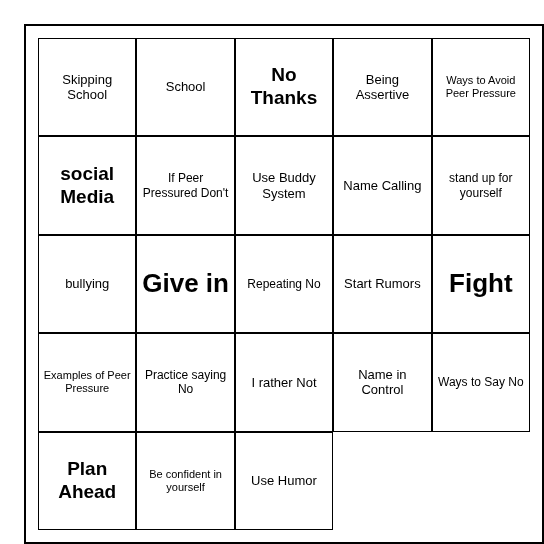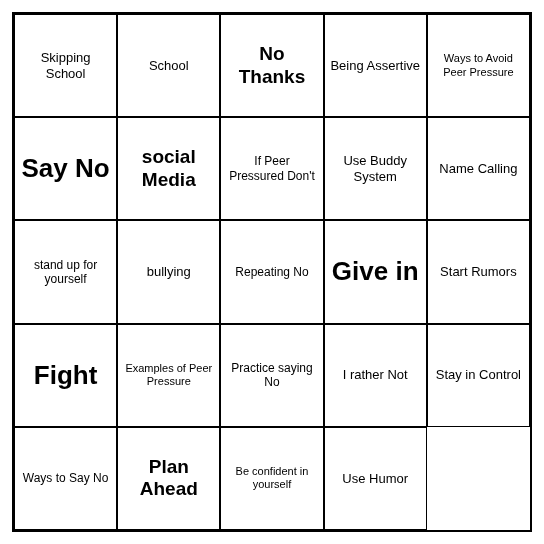--- a/index.html
+++ b/index.html
@@ -1,18 +1,18 @@
 <!DOCTYPE html>
 <html><head>
   <meta charset="utf-8">
   <style>
     * {
       box-sizing: border-box;
       margin: 0;
-      padding: 0;
+      padding: 12px;
     }
 
     body {
       background: #fff;
       display: flex;
       justify-content: center;
       align-items: center;
       width: 544px;
       height: 544px;
       font-family: Arial, sans-serif;
@@ -60,32 +60,31 @@
   </style>
 </head>
 <body>
 
 <div class="bingo-board">
 <div class="bingo-cell">Skipping School</div>
     <div class="bingo-cell">School</div>
     <div class="bingo-cell medium-text">No Thanks</div>
     <div class="bingo-cell">Being Assertive</div>
     <div class="bingo-cell xsmall-text">Ways to Avoid Peer Pressure</div>
-    <div class="bingo-cell large-text">Say No</div>
     <div class="bingo-cell medium-text">social Media</div>
     <div class="bingo-cell small-text">If Peer Pressured Don't</div>
     <div class="bingo-cell">Use Buddy System</div>
     <div class="bingo-cell">Name Calling</div>
     <div class="bingo-cell small-text">stand up for yourself</div>
     <div class="bingo-cell">bullying</div>
+    <div class="bingo-cell large-text">Give in</div>
     <div class="bingo-cell small-text">Repeating No</div>
-    <div class="bingo-cell large-text">Give in</div>
     <div class="bingo-cell">Start Rumors</div>
     <div class="bingo-cell large-text">Fight</div>
     <div class="bingo-cell xsmall-text">Examples of Peer Pressure</div>
     <div class="bingo-cell small-text">Practice saying No</div>
     <div class="bingo-cell">I rather Not</div>
-    <div class="bingo-cell">Stay in Control</div>
+    <div class="bingo-cell">Name in Control</div>
     <div class="bingo-cell small-text">Ways to Say No</div>
     <div class="bingo-cell medium-text">Plan Ahead</div>
     <div class="bingo-cell xsmall-text">Be confident in yourself</div>
     <div class="bingo-cell">Use Humor</div>
   </div>
 
 </body></html>

